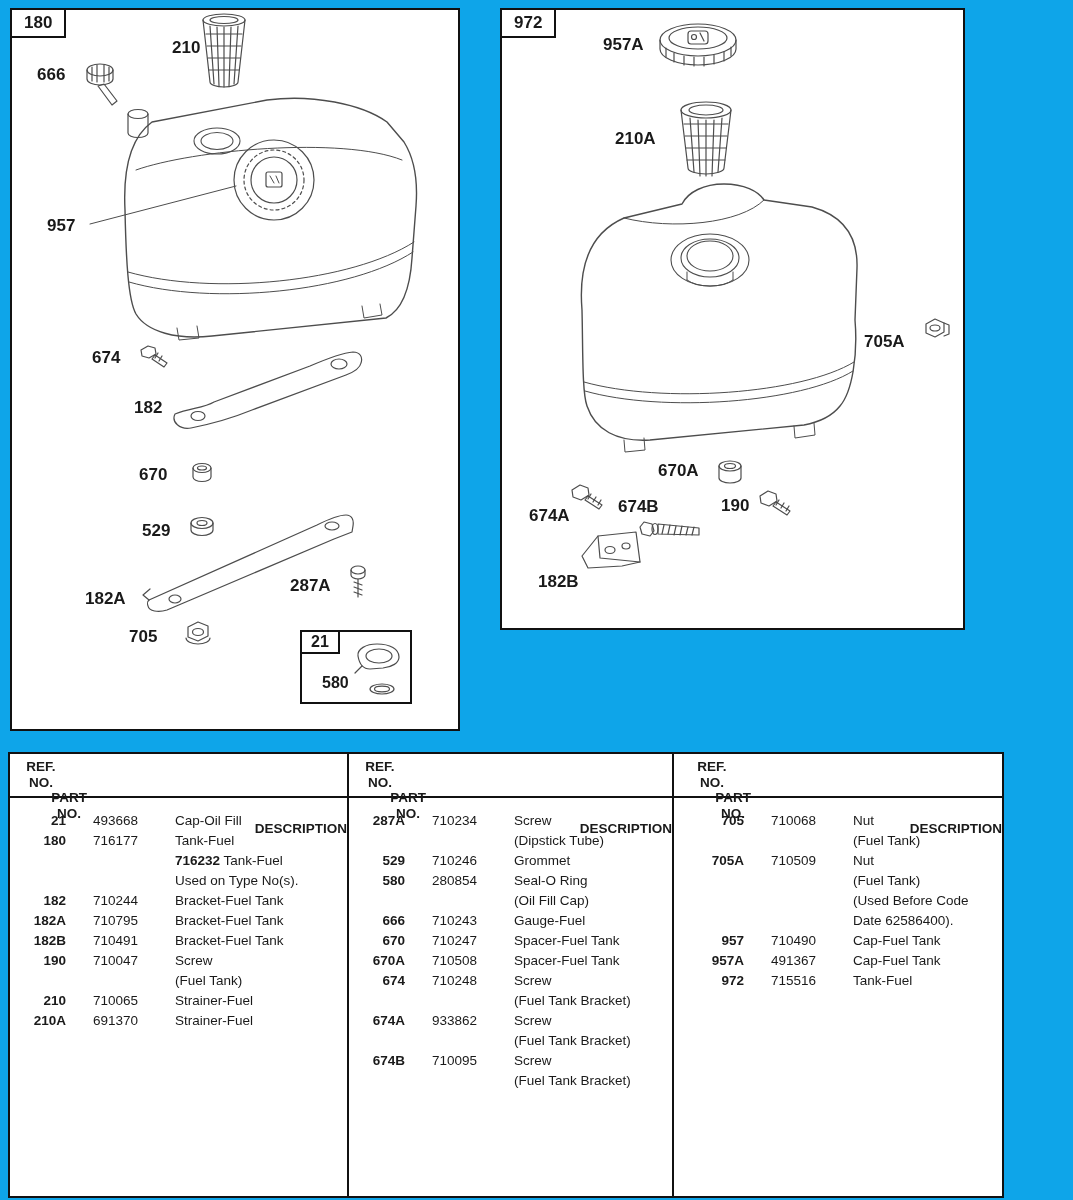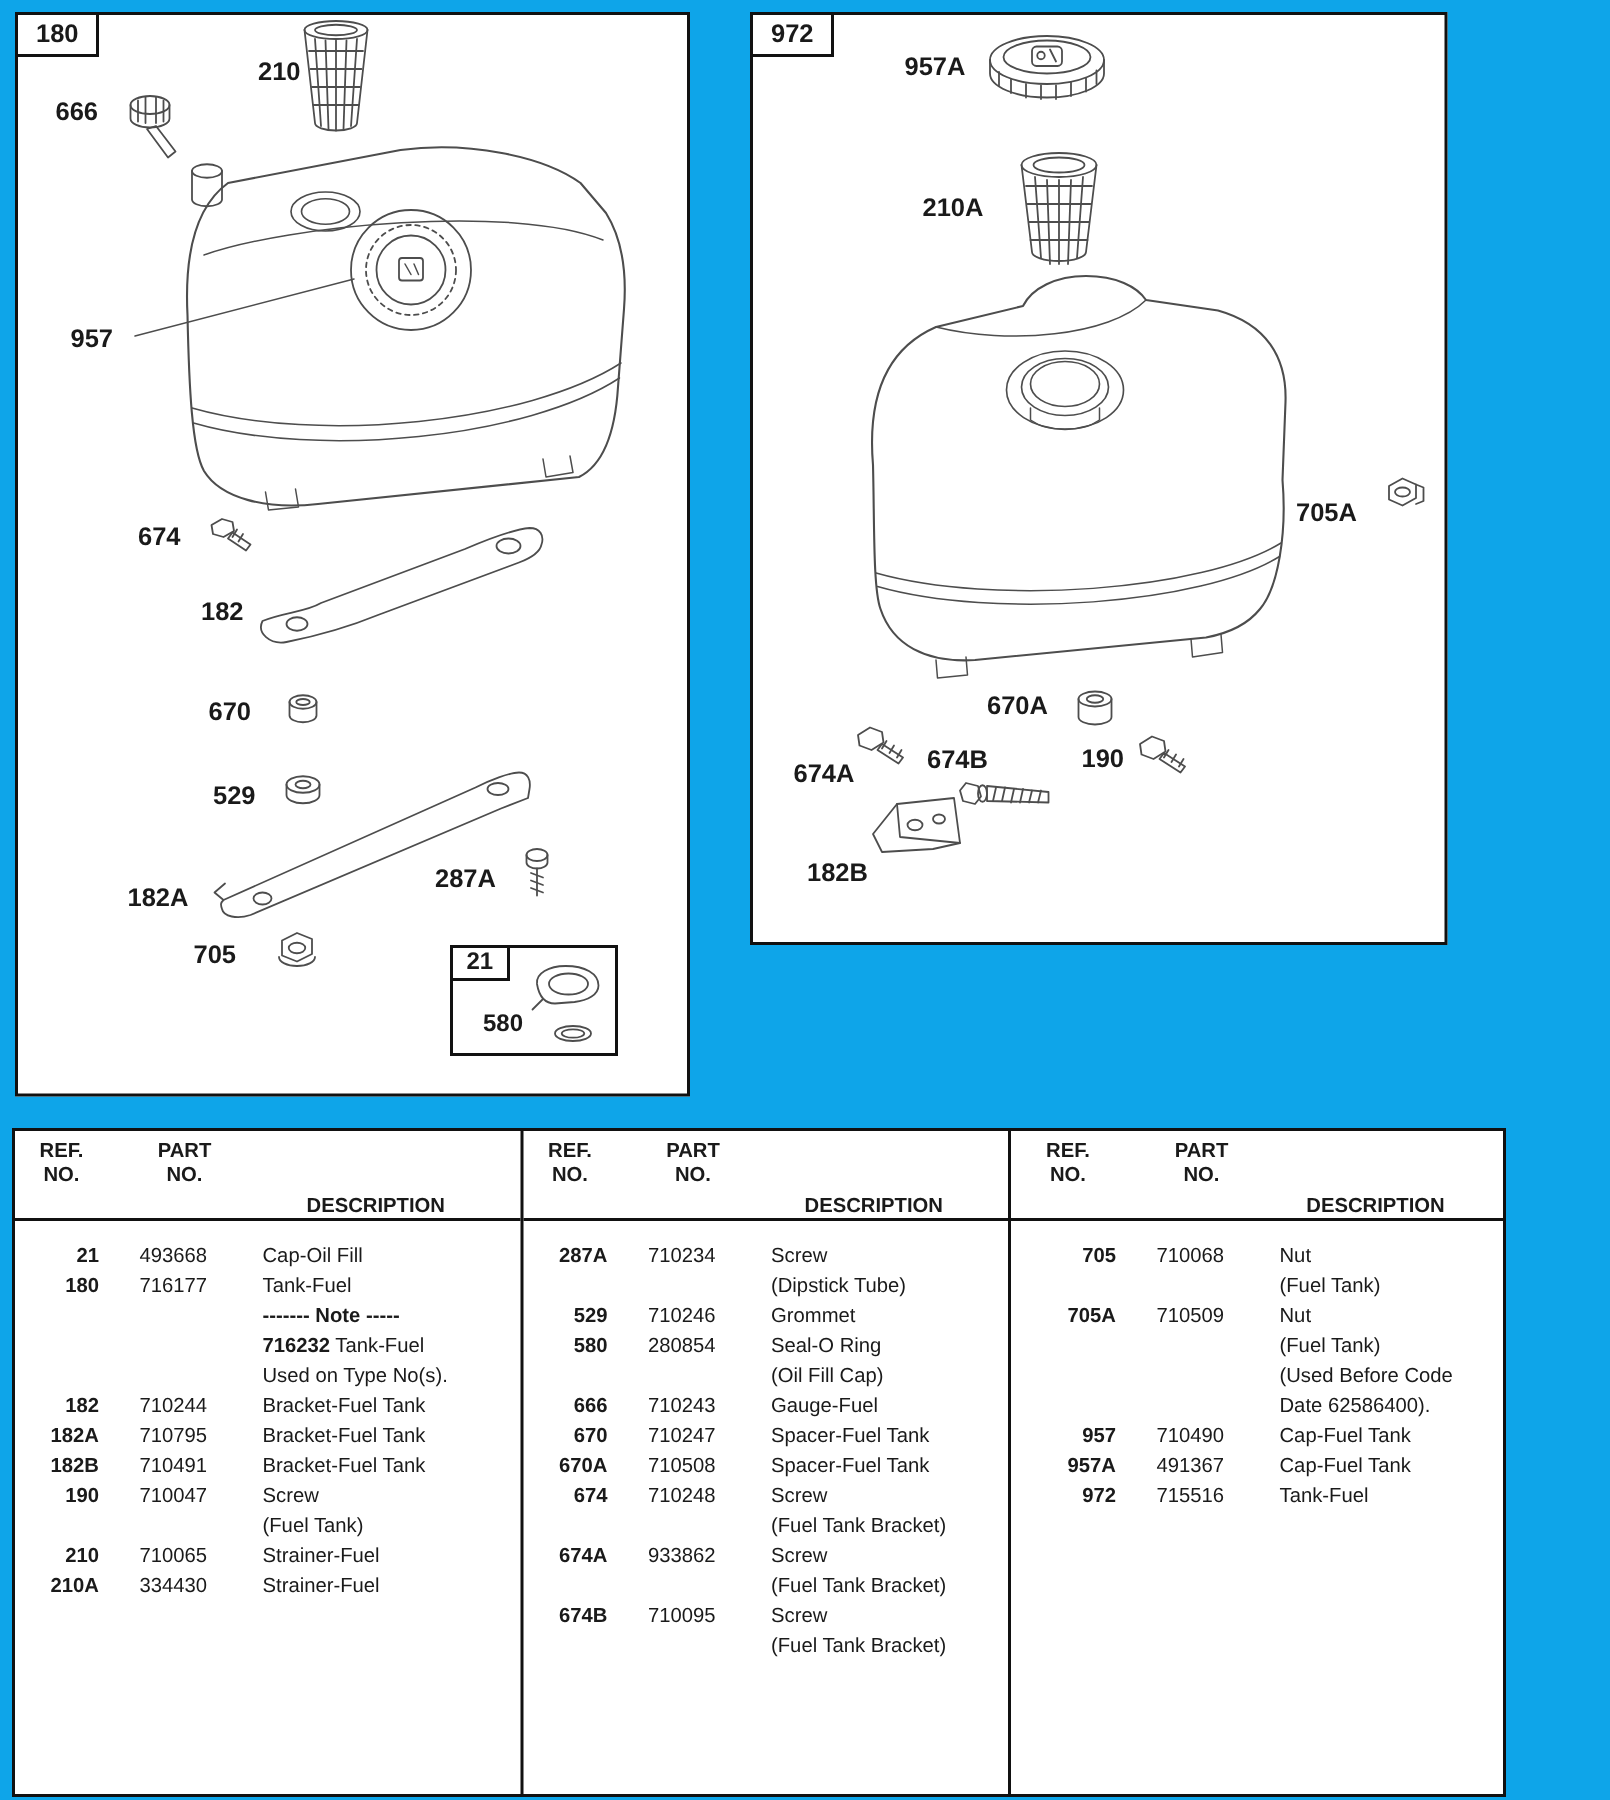--- a/index.html
+++ b/index.html
@@ -22,22 +22,22 @@
   .inset-corner { padding:1px 9px; font-size:16px; }
   .inset-seal-label { position:absolute; left:20px; top:42px; font-weight:bold; font-size:16px; }
 
   .parts-table { position:absolute; left:8px; top:752px; width:996px; height:446px;
                  border:2px solid #111; display:flex; background:#fff; }
   .pt-col { height:100%; }
   .pt-col.c1 { width:339px; border-right:2px solid #111; }
   .pt-col.c2 { width:325px; border-right:2px solid #111; }
   .pt-col.c3 { flex:1; }
 
-  .pt-header { height:60px; border-bottom:2px solid #111; display:flex;
-               font-weight:bold; font-size:13.5px; line-height:15.5px; padding:5px 0 0 4px; }
+  .pt-header { height:44px; border-bottom:2px solid #111; display:flex;
+               font-weight:bold; font-size:13.5px; line-height:15.5px; padding:5px 0 0 4px;flex-direction:column; }
   .pt-header .h-ref  { width:54px; text-align:center; }
   .pt-header .h-part { width:62px; margin-left:24px; text-align:center; }
   .pt-header .h-desc { flex:1; text-align:center; align-self:flex-end; padding-bottom:1px; }
   .pt-col.c3 .pt-header .h-ref { width:68px; }
 
   .pt-body { padding:13px 0 0 4px; font-size:13.5px; line-height:20px; }
   .trow { display:flex; }
   .trow .ref  { width:52px; text-align:right; font-weight:bold; flex:none; }
   .trow .part { width:60px; margin-left:27px; font-weight:normal; flex:none; }
   .trow .desc { margin-left:22px; flex:1; white-space:nowrap; }
@@ -273,25 +273,20 @@
             <span class="desc">Cap-Oil Fill</span>
           </div>
           <div class="trow">
             <span class="ref">180</span>
             <span class="part">716177</span>
             <span class="desc">Tank-Fuel</span>
           </div>
           <div class="trow">
             <span class="ref"></span>
             <span class="part"></span>
-            <span class="desc"><b>------- Note -----</b></span>
-          </div>
-          <div class="trow">
-            <span class="ref"></span>
-            <span class="part"></span>
             <span class="desc"><b>716232</b> Tank-Fuel</span>
           </div>
           <div class="trow">
             <span class="ref"></span>
             <span class="part"></span>
             <span class="desc">Used on Type No(s).</span>
           </div>
           <div class="trow">
             <span class="ref">182</span>
             <span class="part">710244</span>
@@ -317,21 +312,21 @@
             <span class="part"></span>
             <span class="desc">(Fuel Tank)</span>
           </div>
           <div class="trow">
             <span class="ref">210</span>
             <span class="part">710065</span>
             <span class="desc">Strainer-Fuel</span>
           </div>
           <div class="trow">
             <span class="ref">210A</span>
-            <span class="part">334430</span>
+            <span class="part">691370</span>
             <span class="desc">Strainer-Fuel</span>
           </div>
         </div>
     </div>
 
     <div class="pt-col c2">
       <div class="pt-header">
         <div class="h-ref">
           <div>REF.</div>
           <div>NO.</div>

